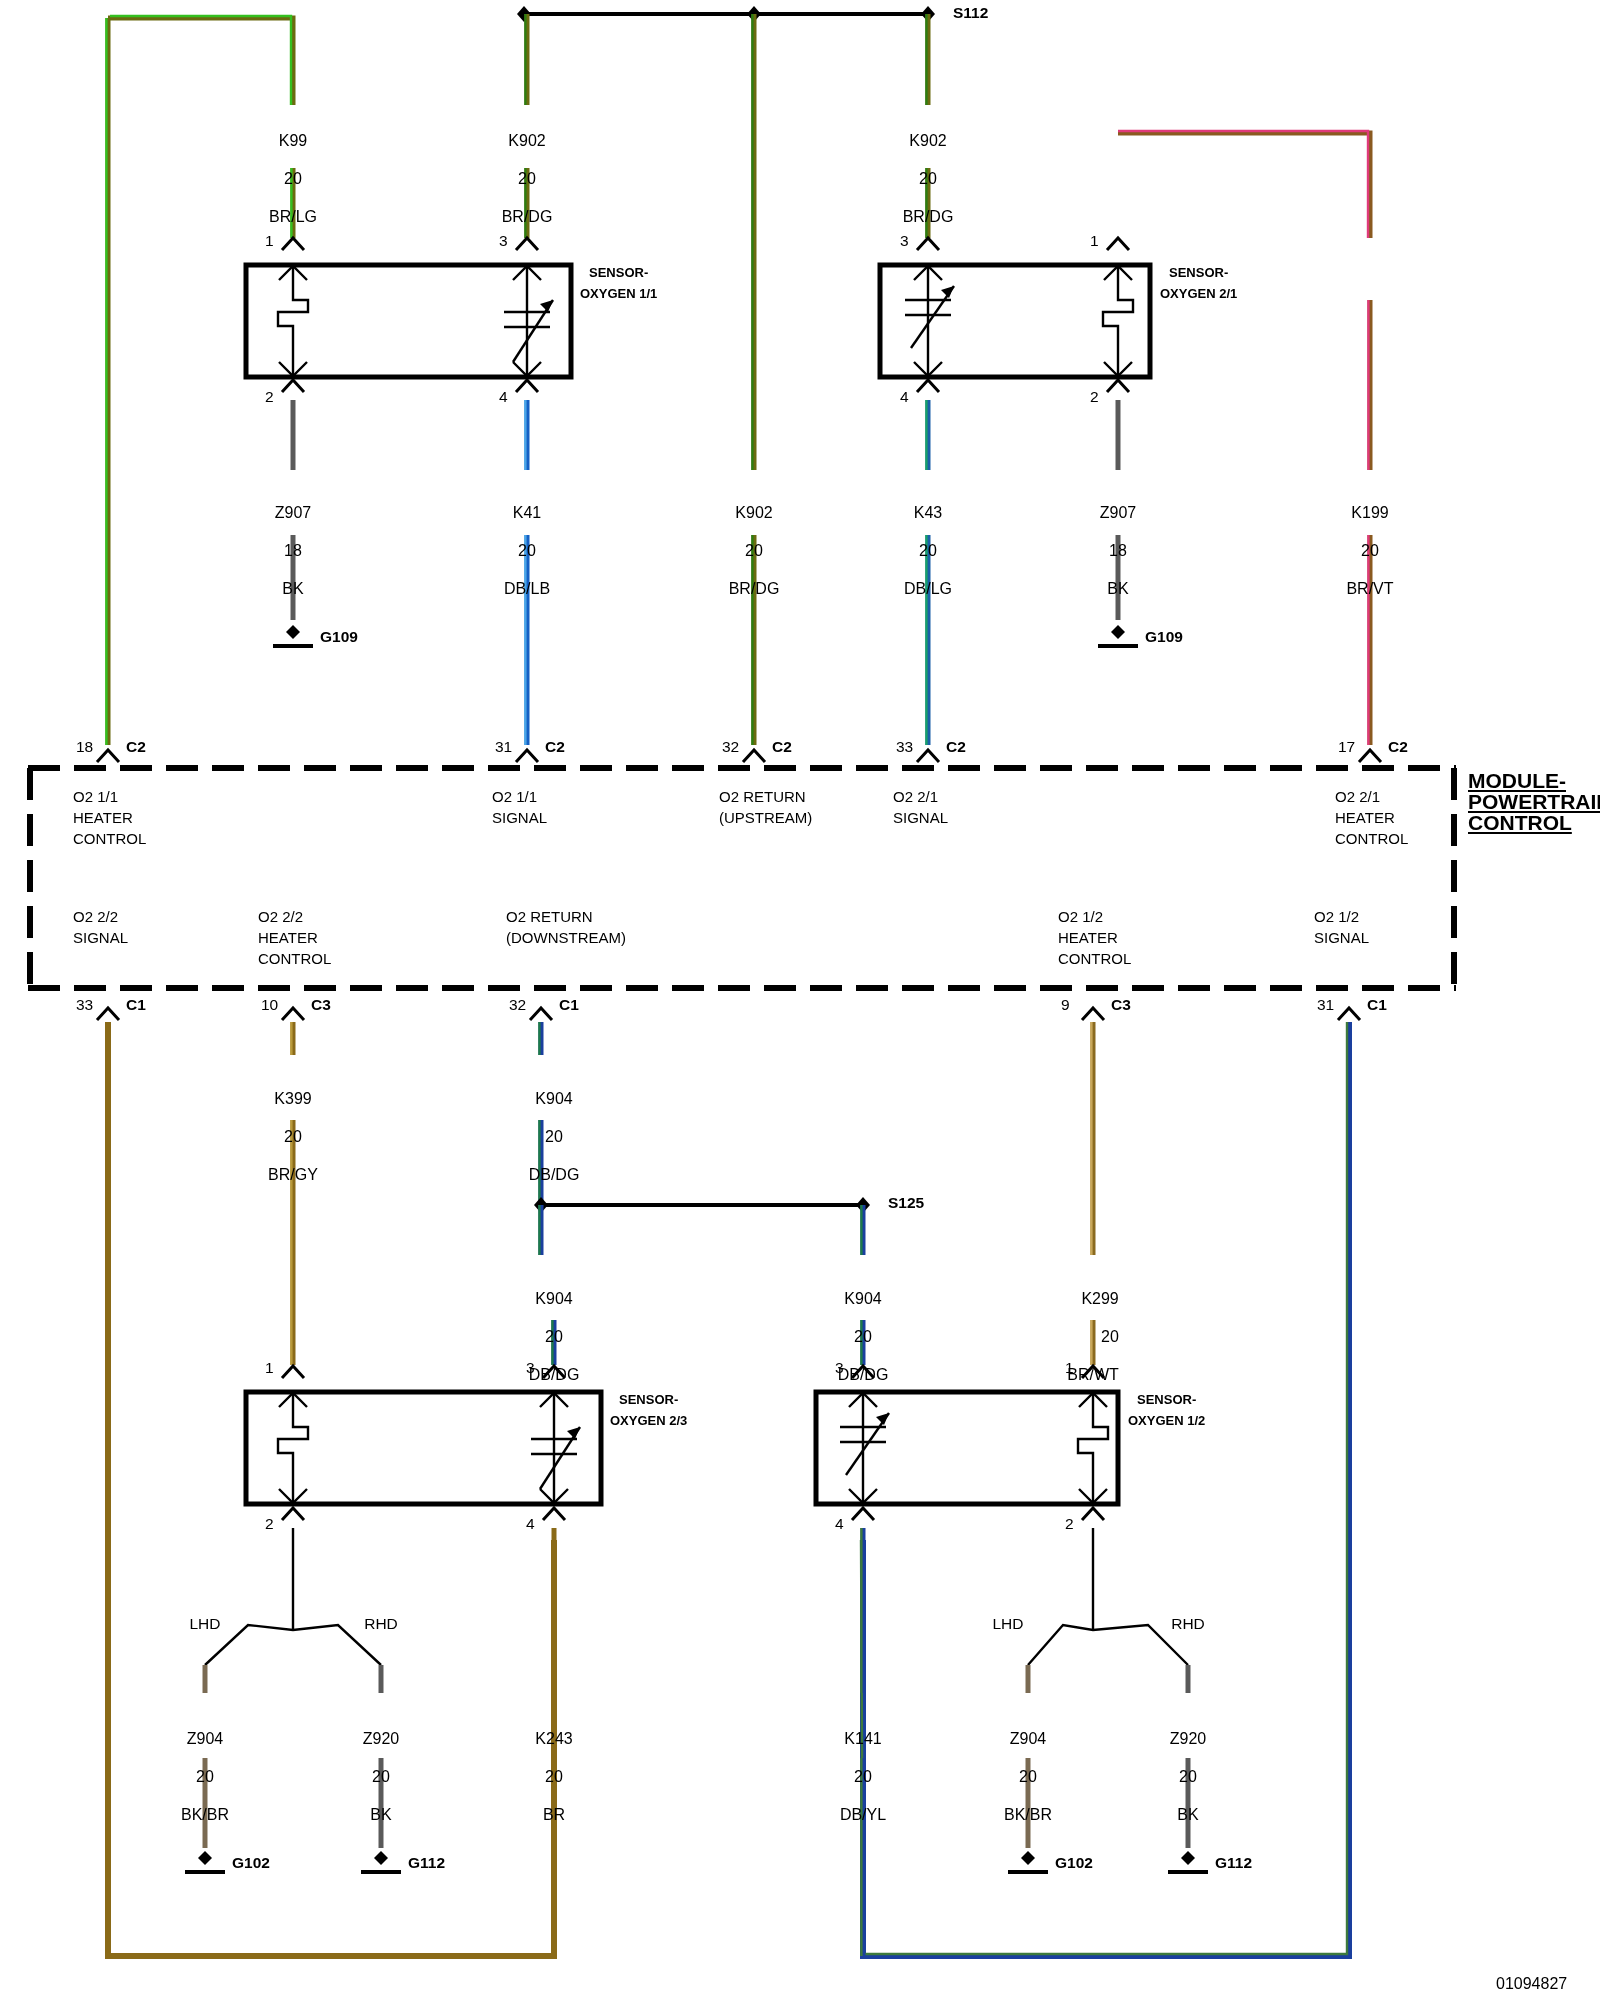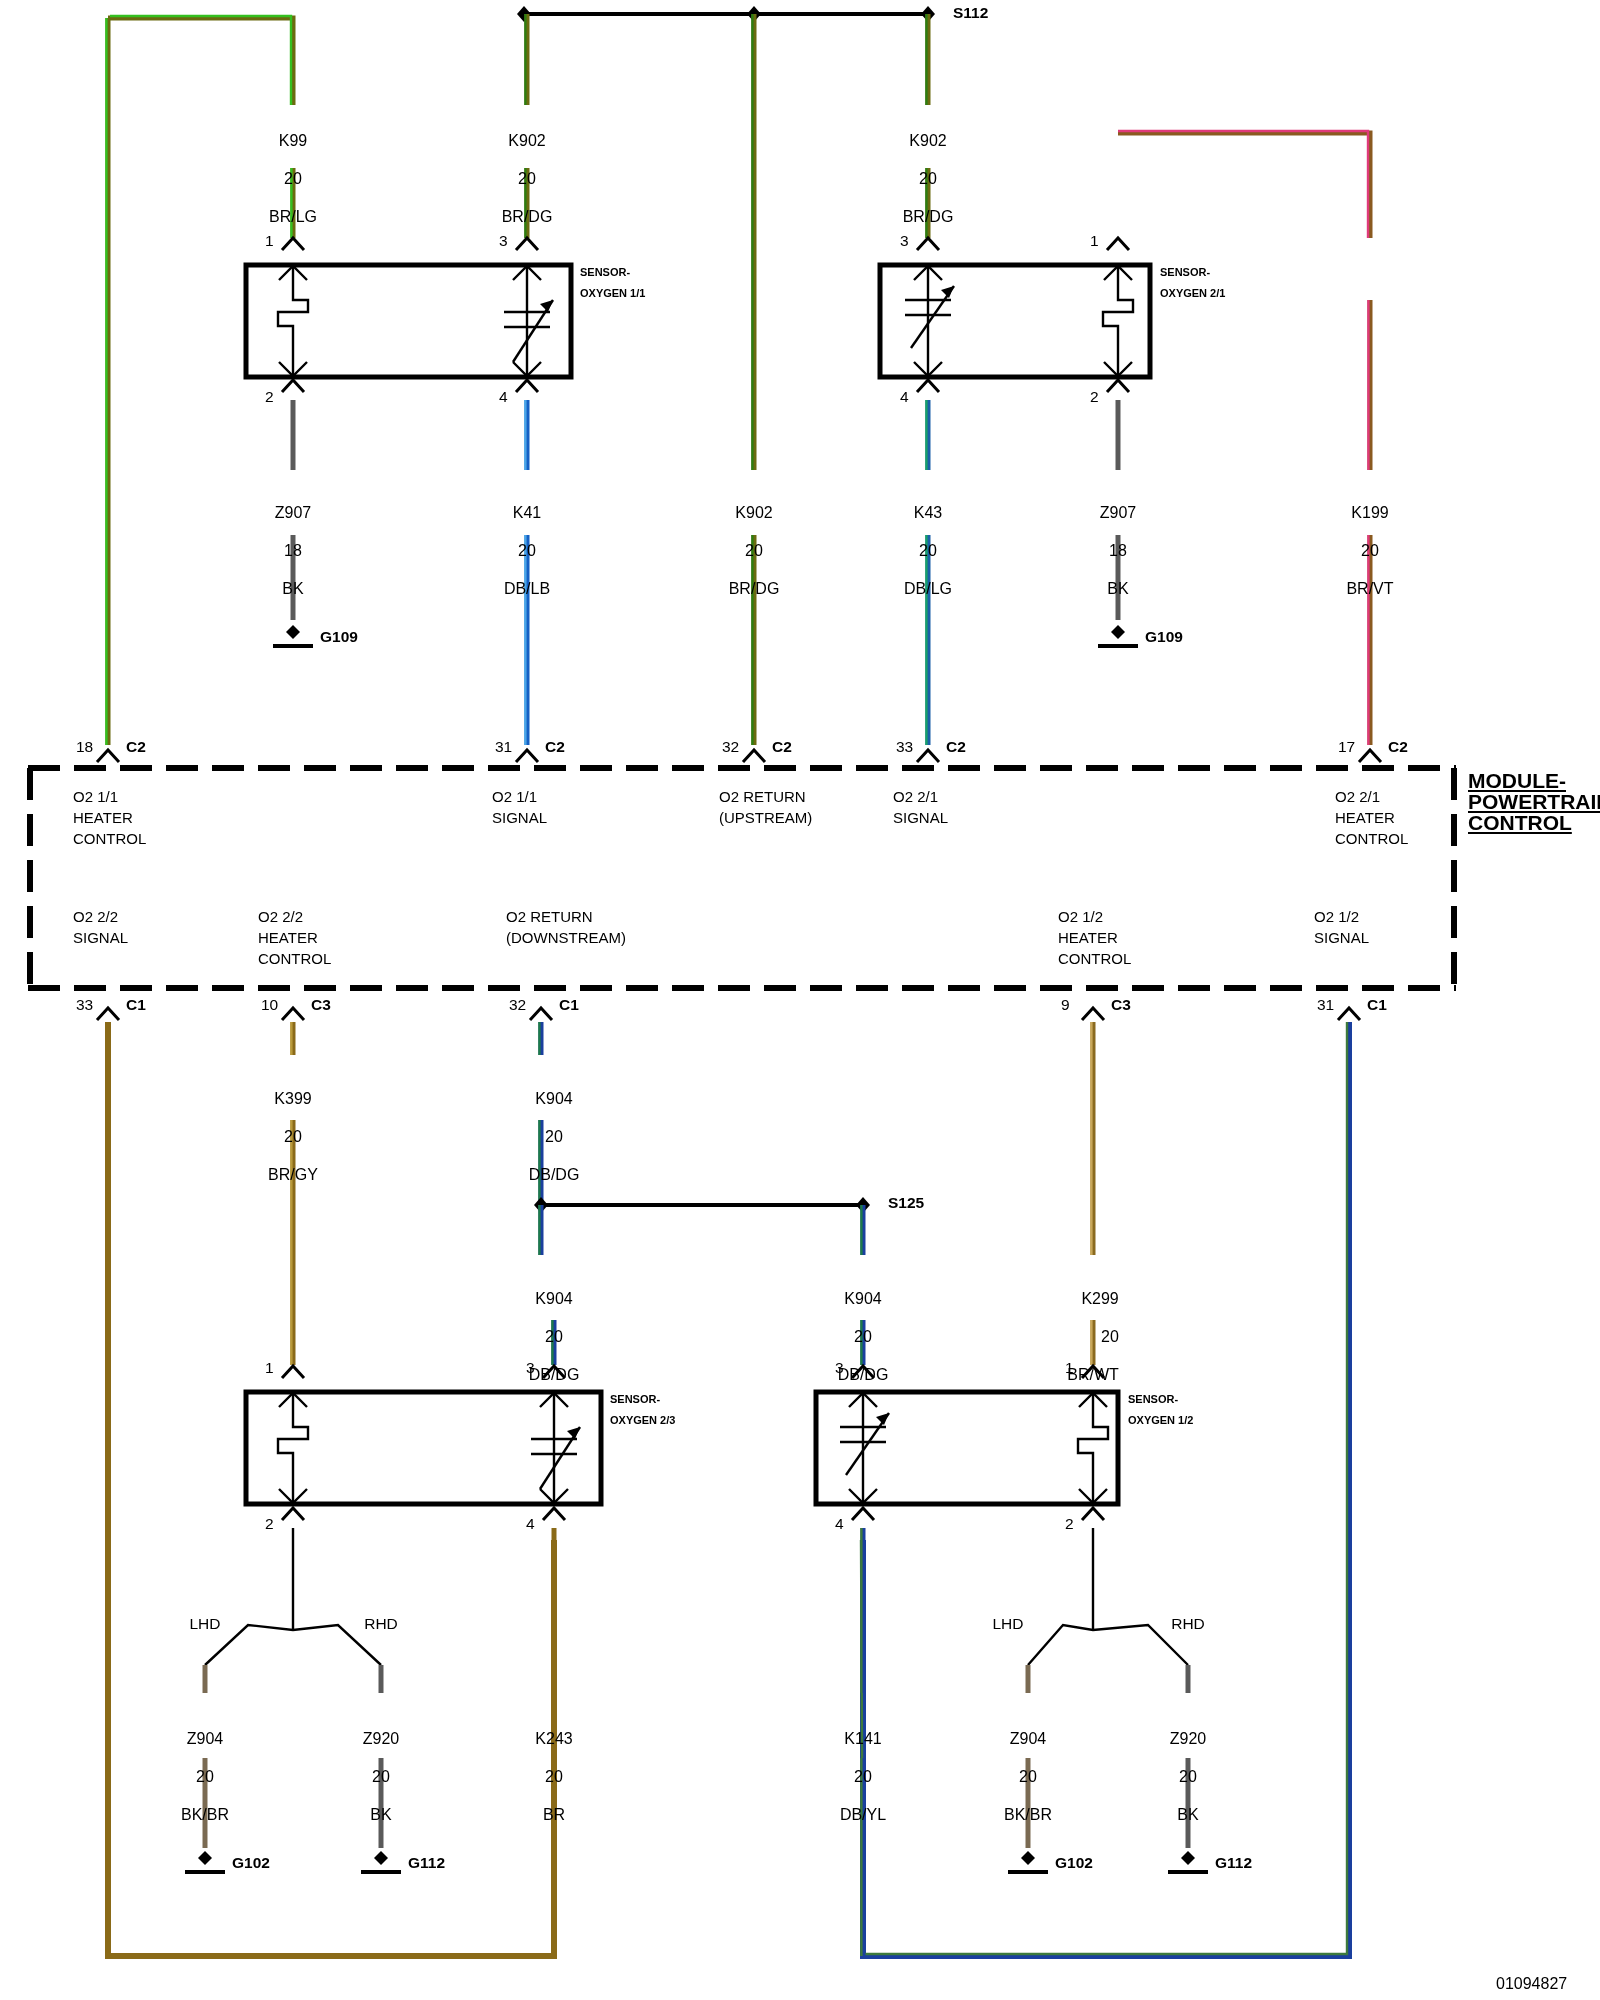--- a/index.html
+++ b/index.html
@@ -4,21 +4,21 @@
 <style>
   html,body{margin:0;padding:0;background:#fff;}
   body{width:1600px;height:2000px;position:relative;
        font-family:"Liberation Sans","DejaVu Sans",sans-serif;
        -webkit-font-smoothing:antialiased;}
   #stage{position:absolute;left:8px;top:0;width:1600px;height:2000px;overflow:hidden;}
   svg{position:absolute;left:0;top:0;}
   .lbl{position:absolute;font-size:16px;color:#000;white-space:nowrap;}
   .lbl.c{transform:translateX(-50%);}
   .pin{position:absolute;font-size:15.5px;color:#000;white-space:nowrap;}
-  .sensorname{position:absolute;font-size:11px;font-weight:bold;line-height:21px;white-space:nowrap;}
+  .sensorname{position:absolute;font-size:13px;font-weight:bold;line-height:21px;white-space:nowrap;text-align:center;}
   .modtext{position:absolute;font-size:15px;line-height:21px;white-space:nowrap;}
   .modtitle{position:absolute;font-size:21px;font-weight:bold;line-height:21px;white-space:nowrap;text-decoration:underline;}
   .splice{position:absolute;font-size:15.5px;font-weight:bold;white-space:nowrap;}
   .gnd{position:absolute;font-size:15.5px;font-weight:bold;white-space:nowrap;}
   .hd{position:absolute;font-size:15.5px;white-space:nowrap;transform:translateX(-50%);}
   .docid{position:absolute;font-size:16px;color:#000;white-space:nowrap;}
 </style>
 </head>
 <body>
 

